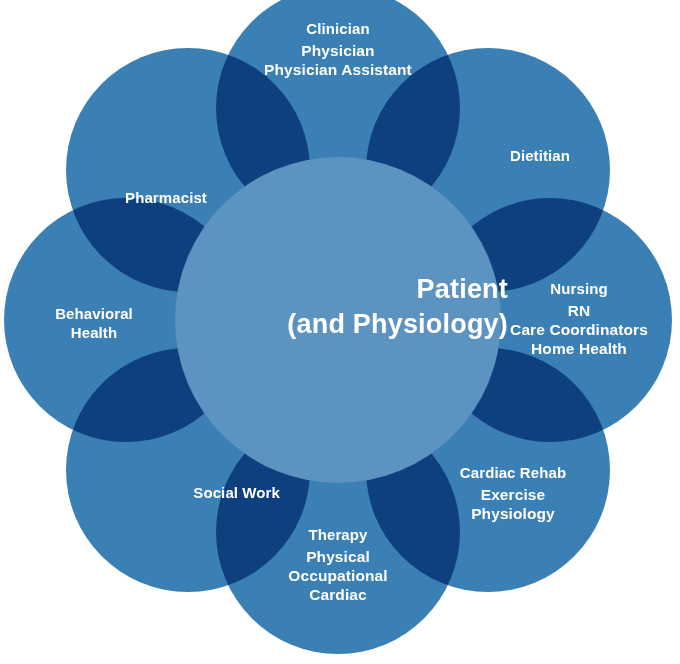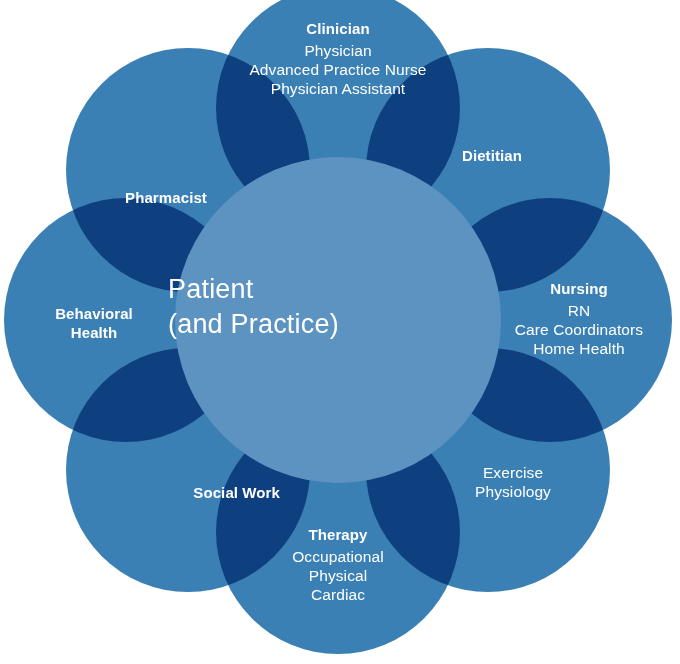--- a/index.html
+++ b/index.html
@@ -36,37 +36,37 @@
     margin-left: -115px;
   }
   .petal-title {
     font-weight: bold;
     font-size: 15px;
     letter-spacing: 0.1px;
     display: block;
     margin-bottom: 4px;
   }
   .petal-sub {
-    font-weight: normal;
+    font-weight: bold;
     font-size: 15.5px;
     display: block;
     letter-spacing: 0.1px;
   }
   .petal-title.two-line {
     line-height: 1.25;
   }
   #center-label {
     position: absolute;
     width: 340px;
     left: 338px;
     margin-left: -170px;
     top: 272px;
-    text-align: left;
+    text-align: right;
     color: #ffffff;
-    font-weight: normal;
+    font-weight: bold;
     font-size: 27px;
     line-height: 1.28;
     letter-spacing: 0.2px;
     pointer-events: none;
   }
   #center-label .cl-line { display: block; }
 </style>
 </head>
 <body>
 
@@ -84,51 +84,51 @@
         <circle cx="126" cy="320" r="122" fill="#3b80b5" style="mix-blend-mode:multiply;"></circle>
         <circle cx="188" cy="170" r="122" fill="#3b80b5" style="mix-blend-mode:multiply;"></circle>
       </g>
     <circle id="hub-circle" cx="338" cy="320" r="163" fill="#5d93c0"></circle>
   </svg>
 
   <div id="petal-labels">
       <div class="petal-label" style="left: 338px; top: 20px;">
         <span class="petal-title">Clinician</span>
         <span class="petal-sub">Physician</span>
-        <span class="petal-sub">Advanced Practice Nurse</span>
         <span class="petal-sub">Physician Assistant</span>
       </div>
-      <div class="petal-label" style="left: 492px; top: 147px;">
+      <div class="petal-label" style="left: 540px; top: 147px;">
         <span class="petal-title">Dietitian</span>
       </div>
       <div class="petal-label" style="left: 579px; top: 280px;">
         <span class="petal-title">Nursing</span>
         <span class="petal-sub">RN</span>
         <span class="petal-sub">Care Coordinators</span>
         <span class="petal-sub">Home Health</span>
       </div>
       <div class="petal-label" style="left: 513px; top: 464px;">
+        <span class="petal-title">Cardiac Rehab</span>
         <span class="petal-sub">Exercise</span>
         <span class="petal-sub">Physiology</span>
       </div>
       <div class="petal-label" style="left: 338px; top: 526px;">
         <span class="petal-title">Therapy</span>
+        <span class="petal-sub">Physical</span>
         <span class="petal-sub">Occupational</span>
-        <span class="petal-sub">Physical</span>
         <span class="petal-sub">Cardiac</span>
       </div>
       <div class="petal-label" style="left: 165px; top: 484px; text-align: right;">
         <span class="petal-title">Social Work</span>
       </div>
       <div class="petal-label" style="left: 94px; top: 305px;">
         <span class="petal-title two-line">Behavioral<br>Health</span>
       </div>
       <div class="petal-label" style="left: 166px; top: 146px; margin-top: 43px;">
         <span class="petal-title">Pharmacist</span>
       </div>
     </div>
 
   <div id="center-label" style="color: rgb(255, 255, 255);">
     <span class="cl-line">Patient</span>
-    <span class="cl-line">(and Practice)</span>
+    <span class="cl-line">(and Physiology)</span>
   </div>
 
 </div>
 
 </body></html>

